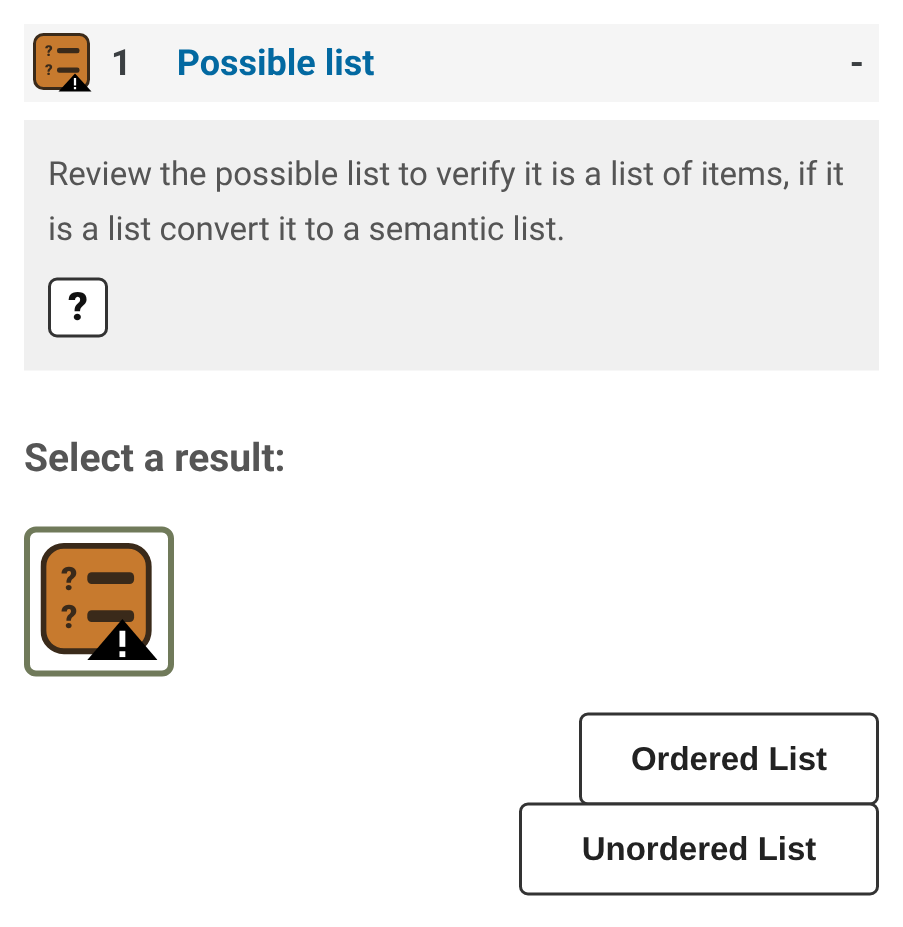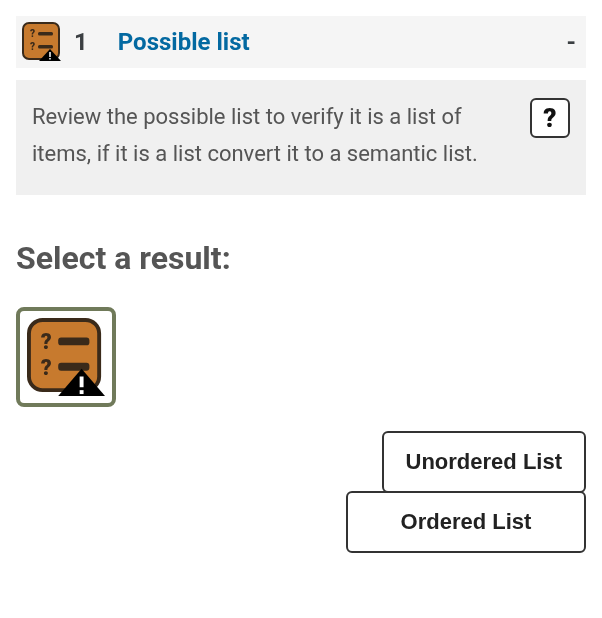--- a/index.html
+++ b/index.html
@@ -44,20 +44,21 @@
       font-weight: 700;
       color: #3b3f42;
     }
     .instruction-box {
       background: #f0f0f0;
       padding: 18px 16px 22px 16px;
       display: flex;
       align-items: flex-start;
       gap: 12px;
       margin-bottom: 16px;
+      flex-direction: column;
     }
     .instruction-text {
       font-size: 22px;
       line-height: 1.7;
       color: #555;
       flex: 1;
     }
     .help-button {
       width: 40px;
       height: 40px;
@@ -67,21 +68,21 @@
       font-size: 26px;
       font-weight: 900;
       color: #111;
       display: flex;
       align-items: center;
       justify-content: center;
       cursor: pointer;
       flex-shrink: 0;
     }
     .section-heading {
-      font-size: 32px;
+      font-size: 26px;
       font-weight: 700;
       color: #555;
       margin-bottom: 30px;
       margin-top: 44px;
     }
     .result-tile {
       width: 100px;
       height: 100px;
       border: 4px solid #707a5a;
       border-radius: 8px;
@@ -152,15 +153,15 @@
       <text x="14" y="58" font-size="22" font-weight="900" fill="#3a2a1a">?</text>
       <rect x="32" y="46" width="32" height="8" rx="3" fill="#3a2a1a"></rect>
       <path d="M 56 52 L 80 80 L 32 80 Z" fill="#000"></path>
       <rect x="54" y="60" width="4" height="11" fill="#fff"></rect>
       <rect x="54" y="74" width="4" height="4" fill="#fff"></rect>
     </svg>
   </span>
 </div>
 
 <div class="button-stack">
+  <button class="action-button">Ordered List</button>
   <button class="action-button">Unordered List</button>
-  <button class="action-button">Ordered List</button>
 </div>
 
 </body></html>

